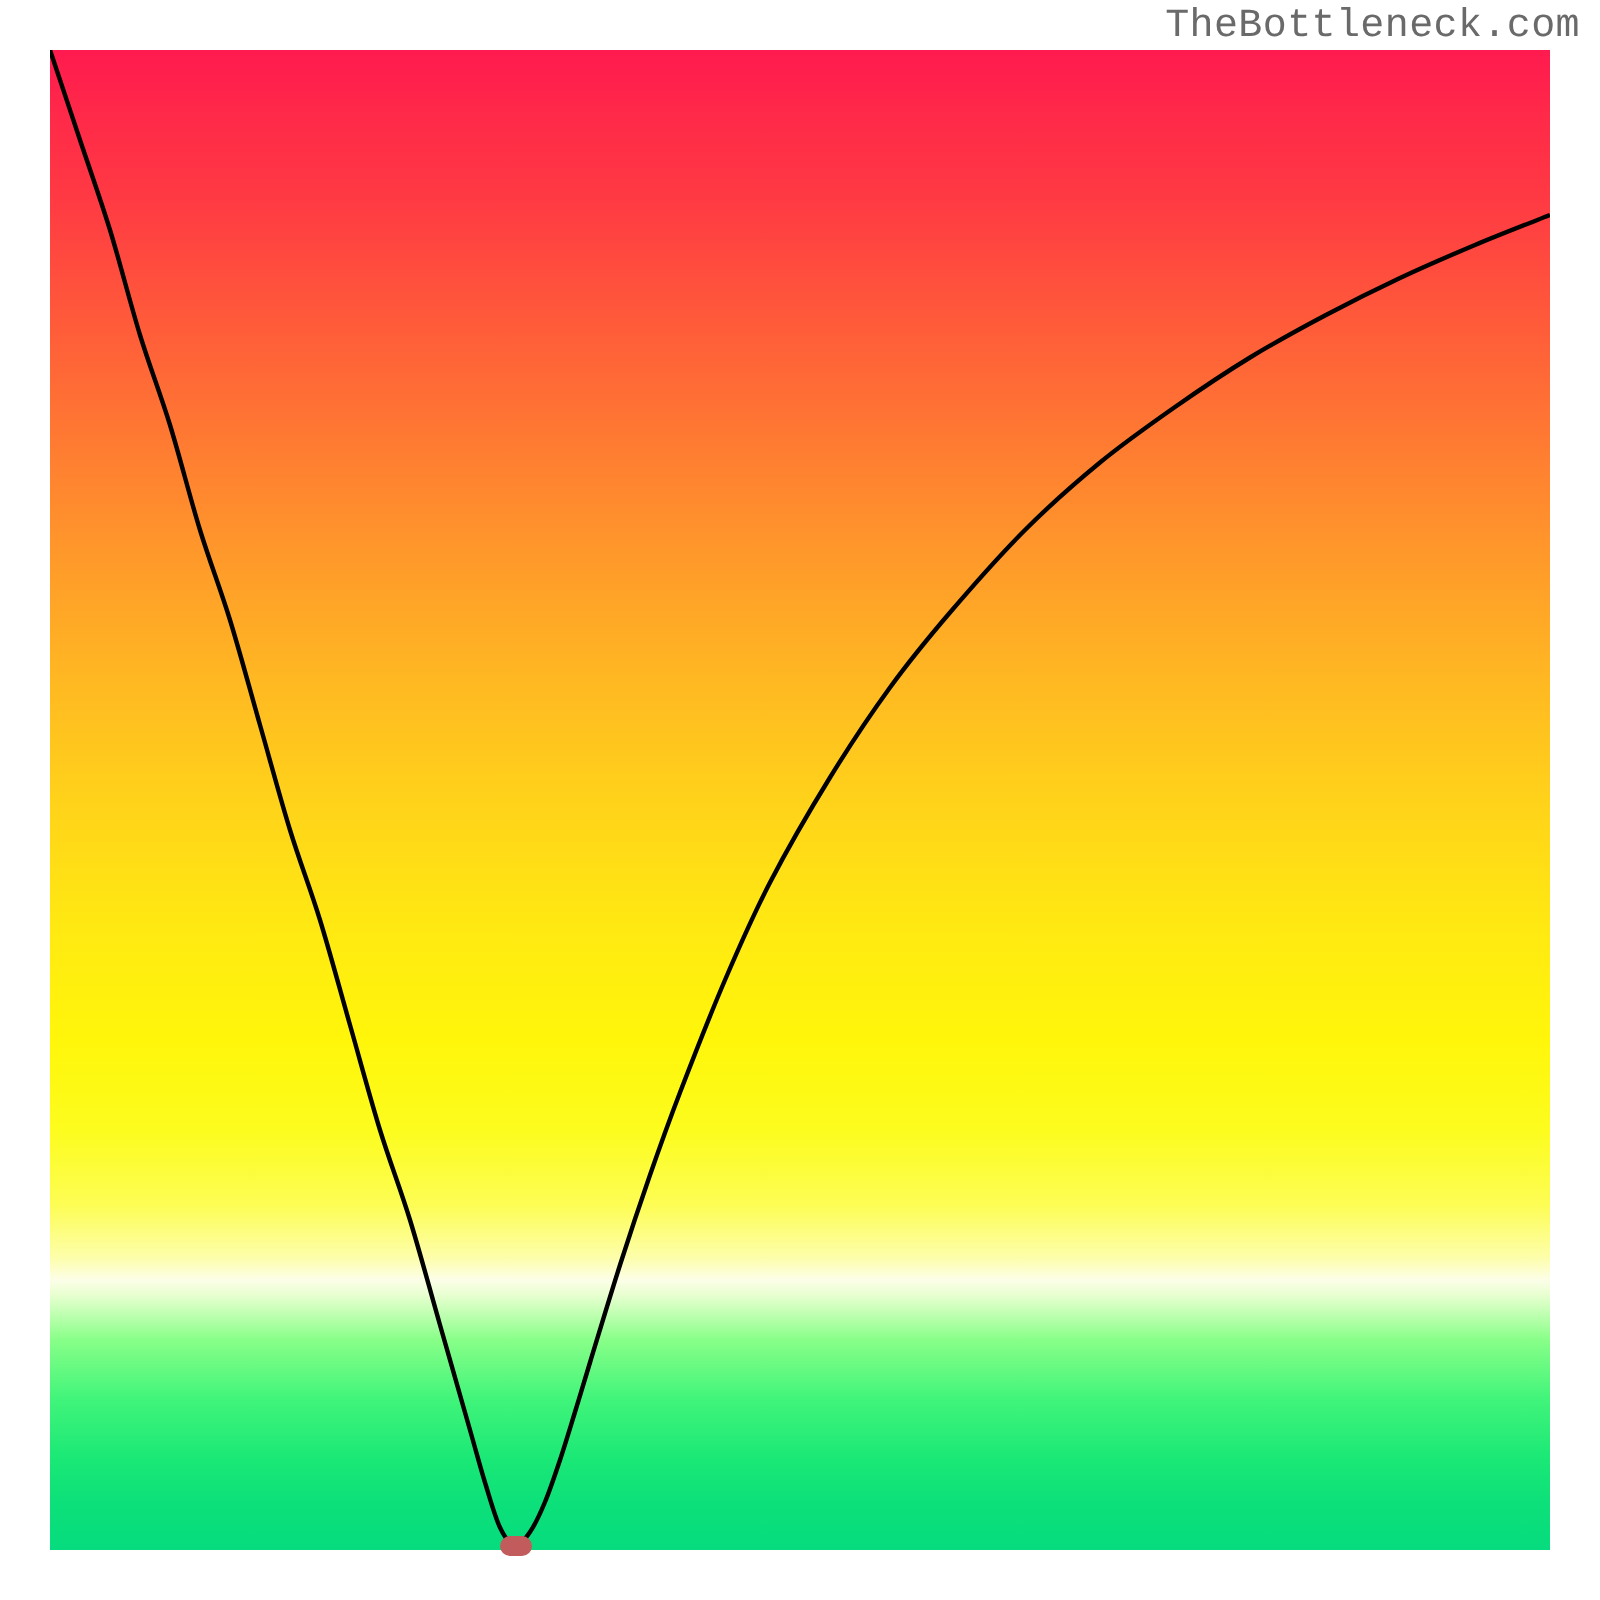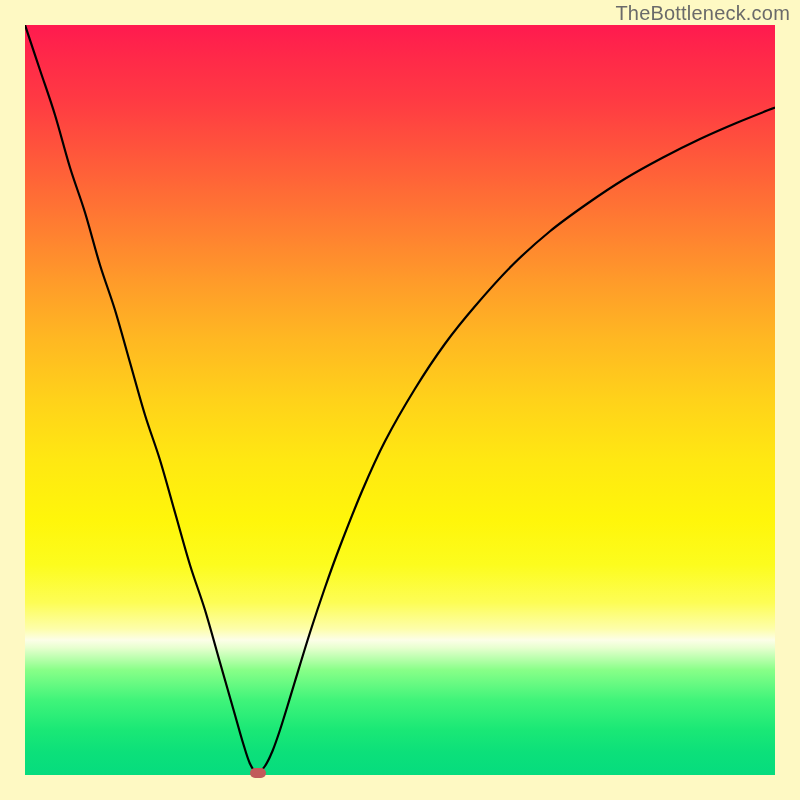--- a/index.html
+++ b/index.html
@@ -8,21 +8,22 @@
     width: 800px;
     height: 800px;
     overflow: hidden;
     background: #000;
     font-family: Arial, Helvetica, sans-serif;
   }
   .frame {
     position: relative;
     width: 800px;
     height: 800px;
-    background: #fef9c3;
+    background: #ffffff;
+    font-family: Liberation Mono, monospace;
   }
   .plot-area {
     position: absolute;
     left: 25px;
     top: 25px;
     width: 750px;
     height: 750px;
     
     background: linear-gradient(
       to bottom,

